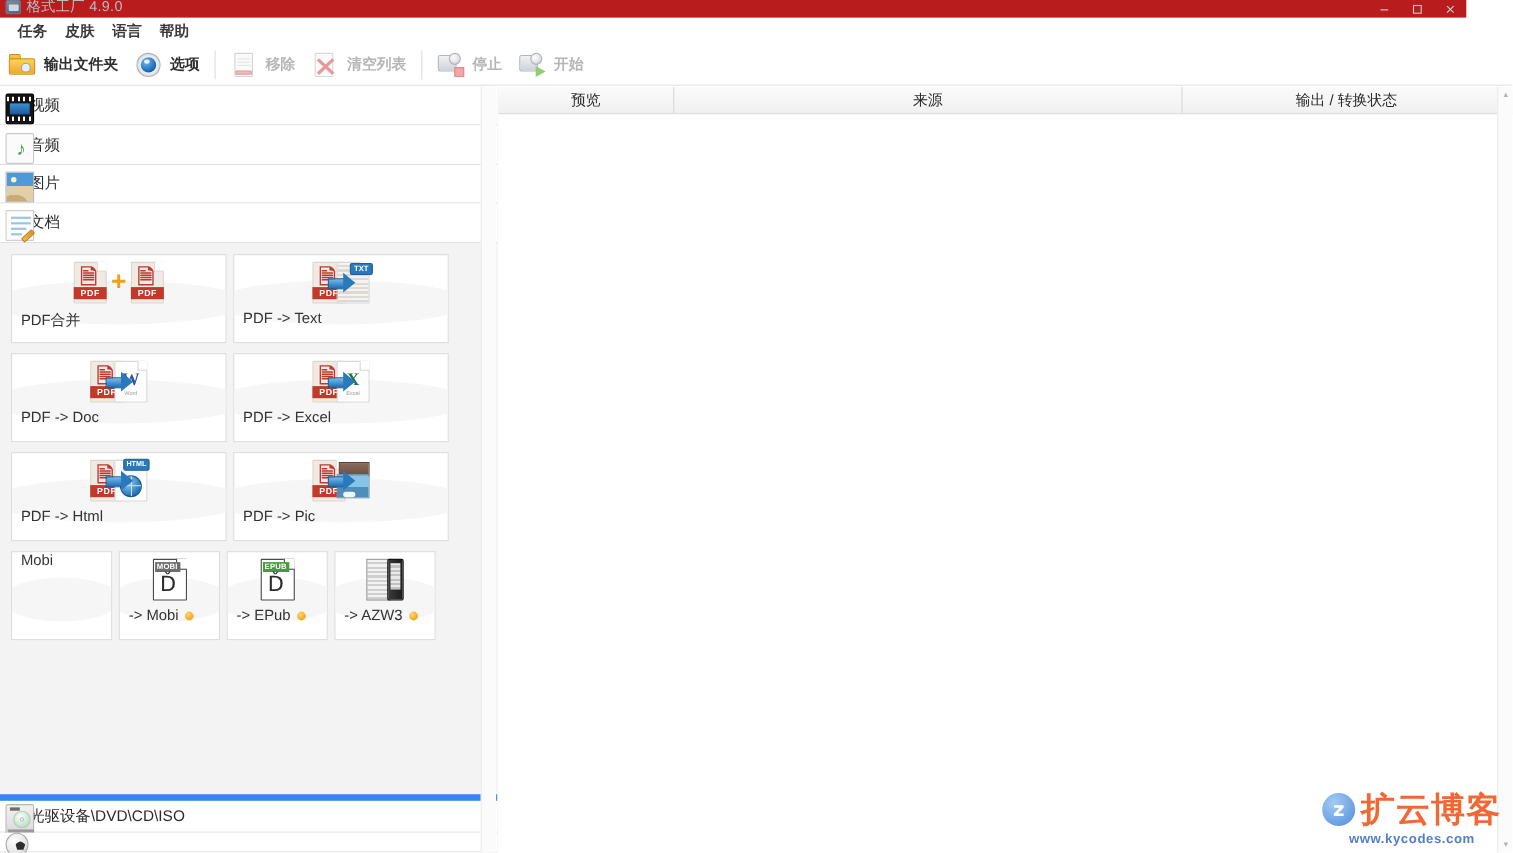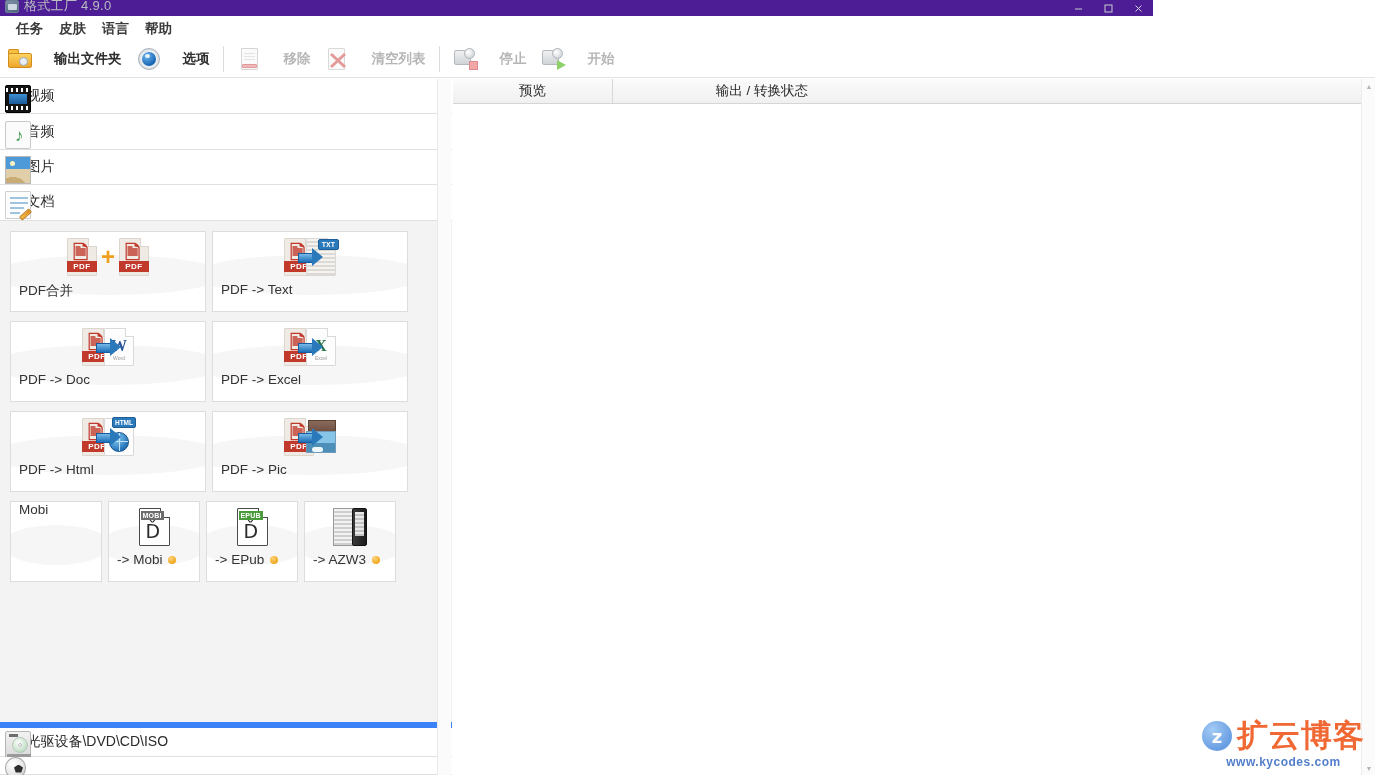--- a/index.html
+++ b/index.html
@@ -12,22 +12,22 @@
     -webkit-font-smoothing: antialiased;
   }
   #app {
     position: relative;
     width: 1375px; height: 775px;
     background: #ffffff;
   }
 
   
   .titlebar {
-    position: absolute; left: 0; top: 0; width: 1153px; height: 16px;
-    background: #4c1d95;
+    position: absolute; left: 0; top: 0; width: 1333px; height: 16px;
+    background: #b91c1c;
   }
   .title-icon {
     position: absolute; left: 5px; top: 0px; width: 14px; height: 13px;
     background: linear-gradient(160deg,#7d92a8,#4d6378);
     border: 1px solid #6b7f93; border-radius: 2px;
   }
   .title-icon:after {
     content:""; position:absolute; left:2px; top:3px; width:9px; height:6px;
     background:#cfd9e4; border-radius:1px;
   }
@@ -54,21 +54,21 @@
     font-weight: 600;
   }
 
   
   .toolbar {
     position: absolute; left: 0; top: 40px; width: 1375px; height: 38px;
     display: flex; align-items: center; background: #ffffff;
     border-bottom: 1px solid #e3e3e3;
   }
   .tb-btn {
-    display: flex; align-items: center; gap: 21px; height: 34px;
+    display: flex; align-items: center; gap: 7px; height: 34px;
     padding: 0 7px; white-space: nowrap;
   }
   .tb-btn .tb-label { font-size: 13.5px; color: #2f2f2f; font-weight: 600; }
   .tb-btn.disabled .tb-label { color: #b6b6b6; font-weight: 600; }
   .tb-sep {
     width: 1px; height: 26px; background: #dcdcdc; margin: 0 6px;
   }
   .tb-ico { width: 26px; height: 26px; position: relative; flex: none; }
 
   
@@ -748,20 +748,21 @@
         <div class="cat-label"></div>
       </div>
     </div>
 
     <div class="left-scroll"></div>
   </div>
 
   <div class="right-panel">
     <div class="grid-header">
       <div class="gh-cell gh-preview">预览</div>
+      <div class="gh-cell gh-source">来源</div>
       <div class="gh-cell gh-output">输出 / 转换状态</div>
     </div>
     <div class="grid-body"></div>
     <div class="right-scroll">
       <div class="scroll-arrow" style="top:0">▲</div>
       <div class="scroll-arrow" style="bottom:0">▼</div>
     </div>
   </div>
 
   <div class="watermark">

